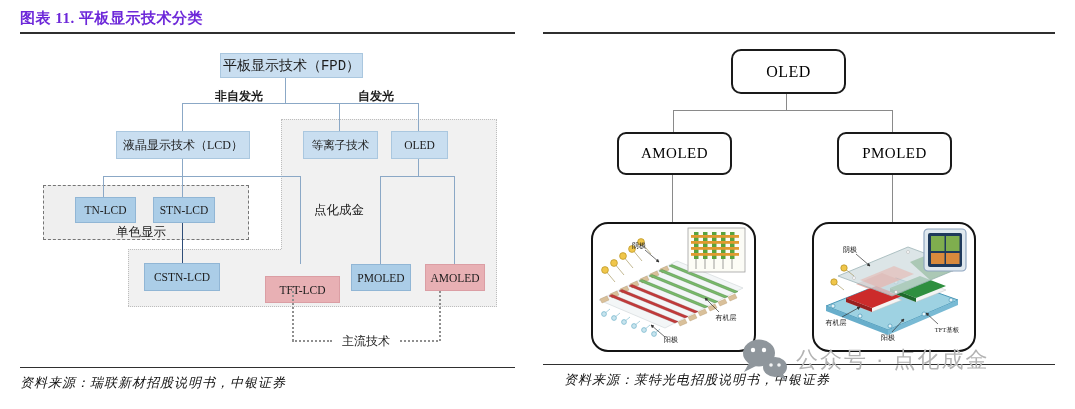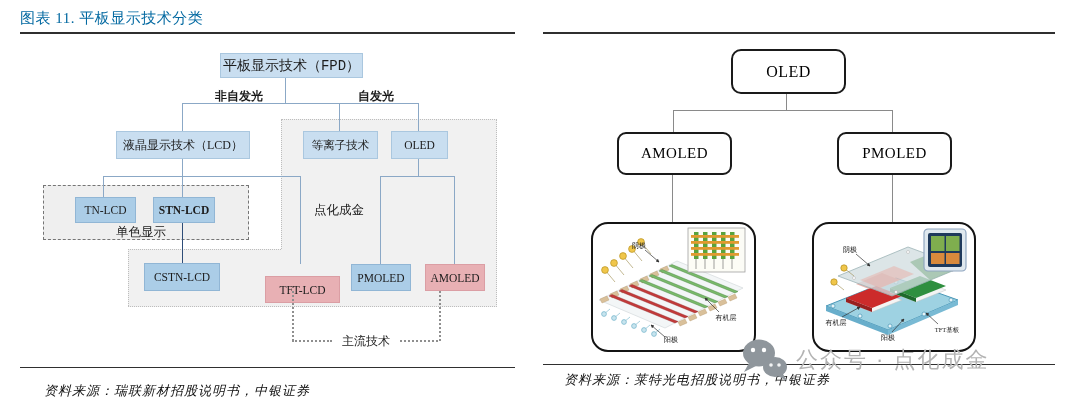--- a/index.html
+++ b/index.html
@@ -1,21 +1,21 @@
 <!DOCTYPE html>
 <html style="--node-blue-light: #c9def0; --node-blue: #abcde7; --node-pink: #e8b0b4; --panel-gray: #f1f1f1; --connector-blue: #8ba8c6; --connector-dark: #2e4d78; --outline-black: #1a1a1a; --watermark-gray: #b3b3b3;"><head>
 <meta charset="utf-8">
 <style>
   html,body{margin:0;padding:0;background:#ffffff;}
   .screen{
     position:relative;width:1075px;height:409px;background:#fff;overflow:hidden;
     font-family:"Liberation Serif","DejaVu Serif",serif;color:#1a1a1a;
   }
   .abs{position:absolute;}
-  .fig-title{font-weight:normal;font-size:15px;color:#0369a1;white-space:nowrap;letter-spacing:.5px;}
+  .fig-title{font-weight:bold;font-size:15px;color:#6d28d9;white-space:nowrap;letter-spacing:.5px;}
   .title-rule{height:2px;background:#2f2f2f;}
   .src-rule{height:1px;background:#2f2f2f;}
   .source{font-size:13px;font-style:italic;color:#111;white-space:nowrap;letter-spacing:1px;}
   
   .node{position:absolute;display:flex;align-items:center;justify-content:center;
         font-size:11.5px;white-space:nowrap;color:#1c1c1c;}
   .blue-light{background:var(--node-blue-light);border:1px solid rgba(140,175,205,.5);}
   .blue{background:var(--node-blue);border:1px solid rgba(120,160,195,.5);}
   .pink{background:var(--node-pink);border:1px solid rgba(205,140,148,.5);}
   
@@ -83,37 +83,37 @@
   <div class="vl" style="left:454px;top:176px;height:88px;"></div>
 
   <div class="branch-label" style="left:215px;top:88px;">非自发光</div>
   <div class="branch-label" style="left:358px;top:88px;text-align:right;">自发光</div>
 
   <div class="node blue-light" style="left:220px;top:53px;width:141px;height:23px;font-size:14px;font-family:Liberation Mono, monospace;">平板显示技术（FPD）</div>
   <div class="node blue-light" style="left:116px;top:131px;width:132px;height:26px;font-size:12px;">液晶显示技术（LCD）</div>
   <div class="node blue-light" style="left:303px;top:131px;width:73px;height:26px;">等离子技术</div>
   <div class="node blue-light" style="left:391px;top:131px;width:55px;height:26px;">OLED</div>
   <div class="node blue" style="left:75px;top:197px;width:59px;height:24px;">TN-LCD</div>
-  <div class="node blue" style="left:153px;top:197px;width:60px;height:24px;font-weight:bold;">STN-LCD</div>
+  <div class="node blue" style="left:153px;top:197px;width:60px;height:24px;">STN-LCD</div>
   <div class="node blue" style="left:144px;top:263px;width:74px;height:26px;">CSTN-LCD</div>
   <div class="node pink" style="left:265px;top:276px;width:73px;height:25px;">TFT-LCD</div>
   <div class="node blue" style="left:351px;top:264px;width:58px;height:25px;">PMOLED</div>
   <div class="node pink" style="left:425px;top:264px;width:58px;height:25px;">AMOLED</div>
 
   <div class="group-label" style="left:116px;top:224px;">单色显示</div>
   <div class="group-label" style="left:314px;top:202px;">点化成金</div>
 
   <div class="dotv" style="left:292px;top:291px;height:50px;"></div>
   <div class="doth" style="left:292px;top:340px;width:40px;"></div>
   <div class="group-label" style="left:342px;top:333px;font-size:12px;">主流技术</div>
   <div class="doth" style="left:400px;top:340px;width:38px;"></div>
   <div class="dotv" style="left:439px;top:291px;height:50px;"></div>
 
   <div class="abs src-rule" style="left:20px;top:367px;width:495px;"></div>
-  <div class="abs source" style="left:20px;top:382px;margin-left:24px;">资料来源：瑞联新材招股说明书，中银证券</div>
+  <div class="abs source" style="left:20px;top:374px;">资料来源：瑞联新材招股说明书，中银证券</div>
 
   <div class="abs title-rule" style="left:543px;top:32px;width:512px;"></div>
 
   <div class="rline-v" style="left:786px;top:90px;height:20px;"></div>
   <div class="rline-h" style="left:673px;top:110px;width:220px;"></div>
   <div class="rline-v" style="left:673px;top:110px;height:22px;"></div>
   <div class="rline-v" style="left:892px;top:110px;height:22px;"></div>
   <div class="rline-v" style="left:672px;top:171px;height:51px;"></div>
   <div class="rline-v" style="left:892px;top:171px;height:51px;"></div>
 

